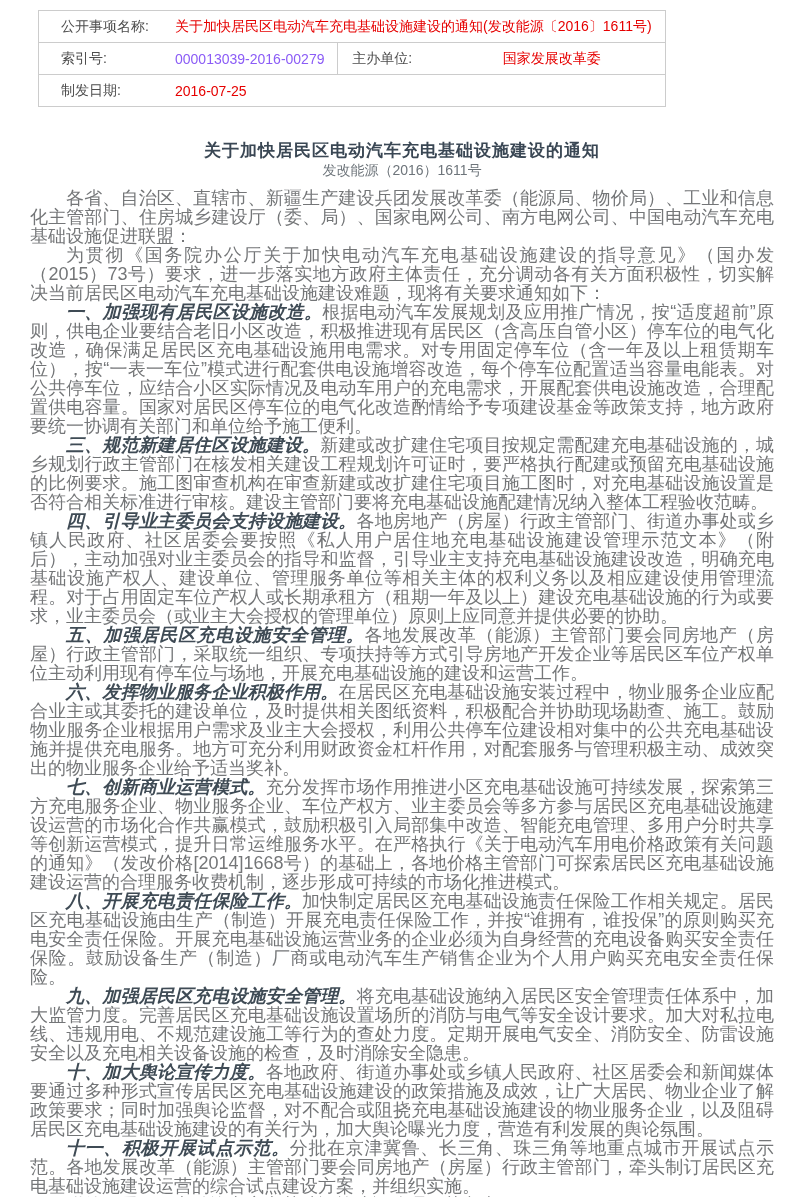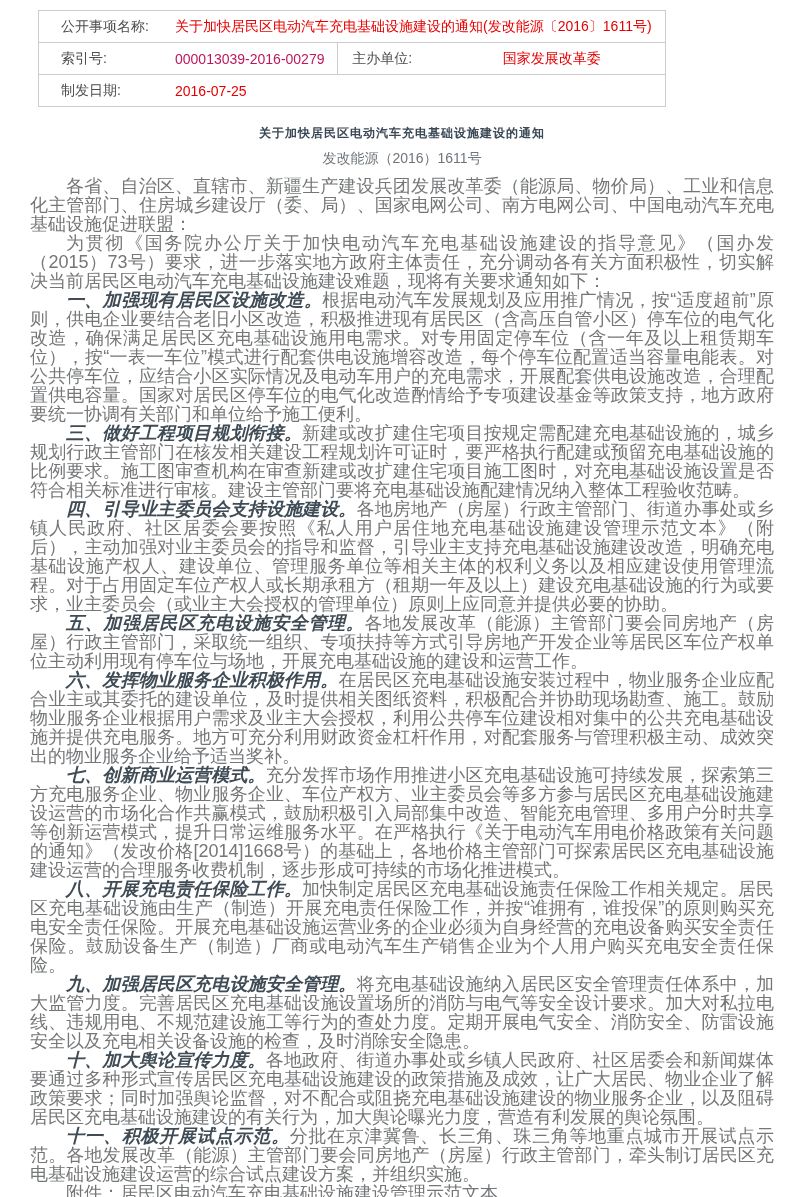--- a/index.html
+++ b/index.html
@@ -17,29 +17,29 @@
     font-size:14px;border:1px solid #cccccc;
   }
   .meta-table td{
     height:29px;border-bottom:1px solid #cccccc;
     vertical-align:middle;white-space:nowrap;overflow:hidden;
   }
   .meta-table tr:last-child td{border-bottom:none;}
   td.m-label{padding-left:22px;color:#4d4d4d;width:112px;}
   td.m-label2{padding-left:14px;color:#4d4d4d;width:85px;border-left:1px solid #cccccc;}
   td.m-value{color:#e60000;}
-  td.m-value-idx{color:#be185d;width:260px;margin-top:41px;}
+  td.m-value-idx{color:#8b5cf6;width:260px;margin-top:41px;}
 
   
   .doc-title{
-    margin-top:18px;text-align:center;
-    font-size:12px;font-weight:bold;color:#3a4754;letter-spacing:1px;
+    margin-top:32px;text-align:center;
+    font-size:17px;font-weight:bold;color:#3a4754;letter-spacing:1px;
   }
   .doc-number{
-    margin-top:8px;text-align:center;
+    margin-top:0;text-align:center;
     font-size:14px;color:#6e757b;
   }
   .doc-body{
     margin:9px 30px 0 30px;
     font-size:18px;line-height:19px;color:#747678;
     text-align:justify;
   }
   .doc-body p{margin:0;text-indent:2em;}
   .sec-heading{font-weight:bold;color:#3f4b55;font-style:italic;}
   .attachment{margin:0;text-indent:2em;}
@@ -79,21 +79,21 @@
   <div class="doc-number">发改能源（2016）1611号</div>
 
   <div class="doc-body">
     <p>各省、自治区、直辖市、新疆生产建设兵团发展改革委（能源局、物价局）、工业和信息化主管部门、住房城乡建设厅（委、局）、国家电网公司、南方电网公司、中国电动汽车充电基础设施促进联盟：</p>
     <p>为贯彻《国务院办公厅关于加快电动汽车充电基础设施建设的指导意见》（国办发（2015）73号）要求，进一步落实地方政府主体责任，充分调动各有关方面积极性，切实解决当前居民区电动汽车充电基础设施建设难题，现将有关要求通知如下：</p>
 
     <div>
   <p class="section-paragraph"><span class="sec-heading">一、加强现有居民区设施改造。</span><span class="sec-body">根据电动汽车发展规划及应用推广情况，按“适度超前”原则，供电企业要结合老旧小区改造，积极推进现有居民区（含高压自管小区）停车位的电气化改造，确保满足居民区充电基础设施用电需求。对专用固定停车位（含一年及以上租赁期车位），按“一表一车位”模式进行配套供电设施增容改造，每个停车位配置适当容量电能表。对公共停车位，应结合小区实际情况及电动车用户的充电需求，开展配套供电设施改造，合理配置供电容量。国家对居民区停车位的电气化改造酌情给予专项建设基金等政策支持，地方政府要统一协调有关部门和单位给予施工便利。</span></p>
 
 
-  <p class="section-paragraph"><span class="sec-heading">三、做好工程项目规划衔接。</span><span class="sec-body">新建或改扩建住宅项目按规定需配建充电基础设施的，城乡规划行政主管部门在核发相关建设工程规划许可证时，要严格执行配建或预留充电基础设施的比例要求。施工图审查机构在审查新建或改扩建住宅项目施工图时，对充电基础设施设置是否符合相关标准进行审核。建设主管部门要将充电基础设施配建情况纳入整体工程验收范畴。</span></p>
+  <p class="section-paragraph"><span class="sec-heading">三、规范新建居住区设施建设。</span><span class="sec-body">新建或改扩建住宅项目按规定需配建充电基础设施的，城乡规划行政主管部门在核发相关建设工程规划许可证时，要严格执行配建或预留充电基础设施的比例要求。施工图审查机构在审查新建或改扩建住宅项目施工图时，对充电基础设施设置是否符合相关标准进行审核。建设主管部门要将充电基础设施配建情况纳入整体工程验收范畴。</span></p>
 
   <p class="section-paragraph"><span class="sec-heading">四、引导业主委员会支持设施建设。</span><span class="sec-body">各地房地产（房屋）行政主管部门、街道办事处或乡镇人民政府、社区居委会要按照《私人用户居住地充电基础设施建设管理示范文本》（附后），主动加强对业主委员会的指导和监督，引导业主支持充电基础设施建设改造，明确充电基础设施产权人、建设单位、管理服务单位等相关主体的权利义务以及相应建设使用管理流程。对于占用固定车位产权人或长期承租方（租期一年及以上）建设充电基础设施的行为或要求，业主委员会（或业主大会授权的管理单位）原则上应同意并提供必要的协助。</span></p>
 
   <p class="section-paragraph"><span class="sec-heading">五、加强居民区充电设施安全管理。</span><span class="sec-body">各地发展改革（能源）主管部门要会同房地产（房屋）行政主管部门，采取统一组织、专项扶持等方式引导房地产开发企业等居民区车位产权单位主动利用现有停车位与场地，开展充电基础设施的建设和运营工作。</span></p>
 
   <p class="section-paragraph"><span class="sec-heading">六、发挥物业服务企业积极作用。</span><span class="sec-body">在居民区充电基础设施安装过程中，物业服务企业应配合业主或其委托的建设单位，及时提供相关图纸资料，积极配合并协助现场勘查、施工。鼓励物业服务企业根据用户需求及业主大会授权，利用公共停车位建设相对集中的公共充电基础设施并提供充电服务。地方可充分利用财政资金杠杆作用，对配套服务与管理积极主动、成效突出的物业服务企业给予适当奖补。</span></p>
 
   <p class="section-paragraph"><span class="sec-heading">七、创新商业运营模式。</span><span class="sec-body">充分发挥市场作用推进小区充电基础设施可持续发展，探索第三方充电服务企业、物业服务企业、车位产权方、业主委员会等多方参与居民区充电基础设施建设运营的市场化合作共赢模式，鼓励积极引入局部集中改造、智能充电管理、多用户分时共享等创新运营模式，提升日常运维服务水平。在严格执行《关于电动汽车用电价格政策有关问题的通知》（发改价格[2014]1668号）的基础上，各地价格主管部门可探索居民区充电基础设施建设运营的合理服务收费机制，逐步形成可持续的市场化推进模式。</span></p>
 
   <p class="section-paragraph"><span class="sec-heading">八、开展充电责任保险工作。</span><span class="sec-body">加快制定居民区充电基础设施责任保险工作相关规定。居民区充电基础设施由生产（制造）开展充电责任保险工作，并按“谁拥有，谁投保”的原则购买充电安全责任保险。开展充电基础设施运营业务的企业必须为自身经营的充电设备购买安全责任保险。鼓励设备生产（制造）厂商或电动汽车生产销售企业为个人用户购买充电安全责任保险。</span></p>

